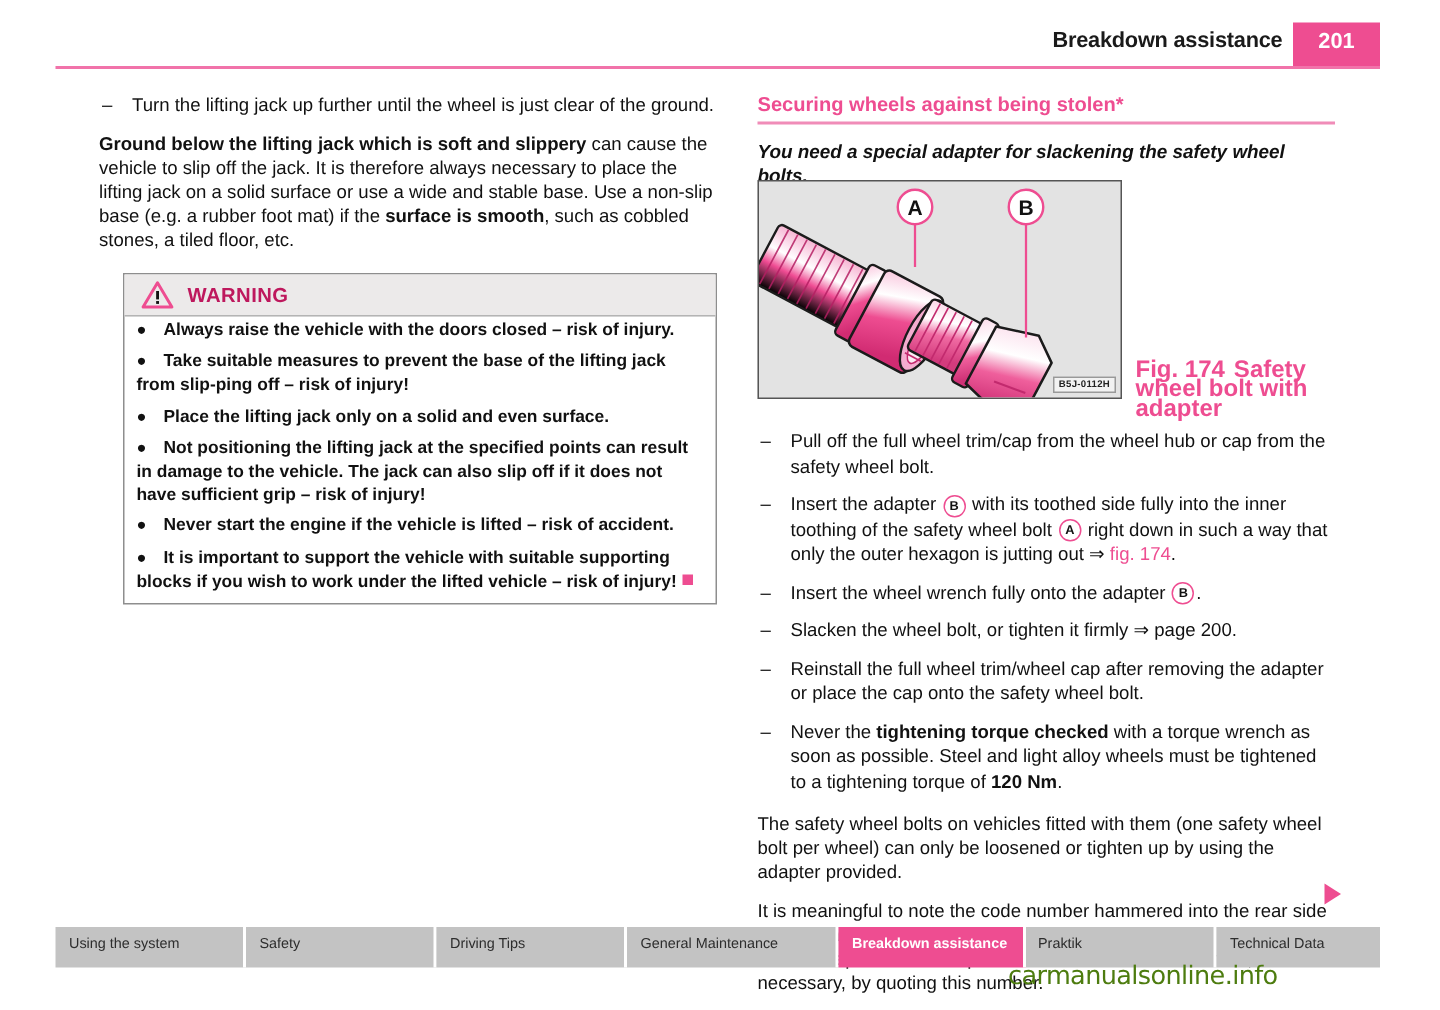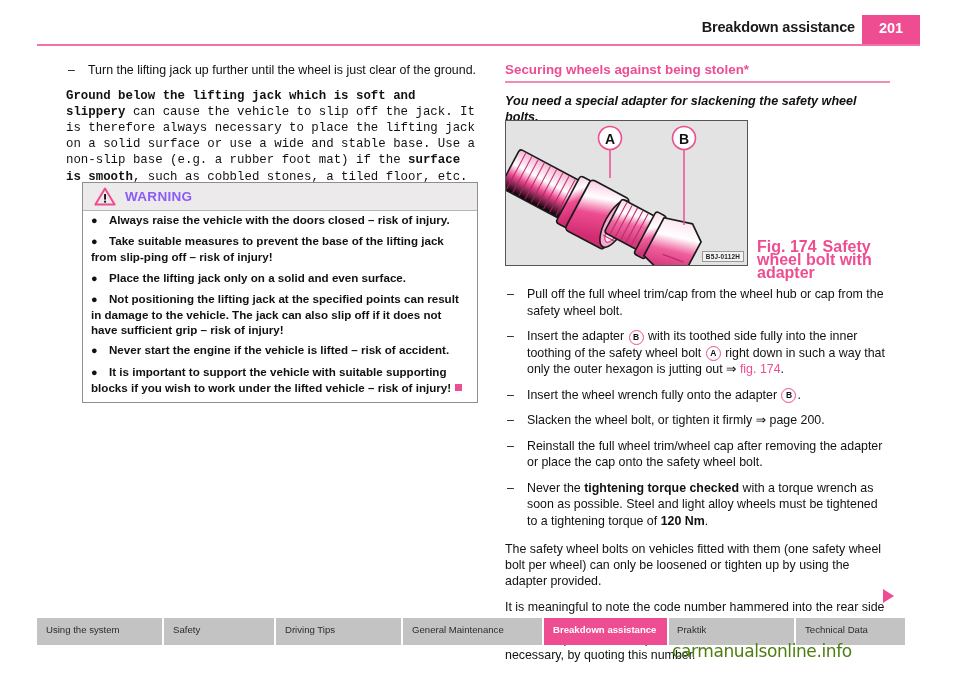--- a/index.html
+++ b/index.html
@@ -117,21 +117,21 @@
   .warn-tri {
     width: 22px;
     height: 19px;
     margin-right: 9px;
     flex: none;
   }
   .warning-title {
     font-size: 13.5px;
     font-weight: bold;
     letter-spacing: 0.3px;
-    color: #8b5cf6;
+    color: #be185d;
   }
   .warning-body {
     padding: 1px 8px 7px 8px;
   }
   .warn-item {
     position: relative;
     font-size: 11.6px;
     line-height: 15.2px;
     font-weight: bold;
     color: #111111;
@@ -293,21 +293,21 @@
   <div class="header-rule"></div>
 </div>
 
 <div class="col-left">
 
   <div class="dash-item">
     <span class="dash">–</span>
     <span>Turn the lifting jack up further until the wheel is just clear of the ground.</span>
   </div>
 
-  <div class="para" style="margin-top:8px;font-family:Liberation Mono, monospace;">
+  <div class="para" style="margin-top:8px;">
     <b>Ground below the lifting jack which is soft and slippery</b><span> can cause the vehicle to slip off the jack. It is therefore always necessary to place the lifting jack on a solid surface or use a wide and stable base. Use a non-slip base (e.g. a rubber foot mat) if the </span><b>surface is smooth</b><span>, such as cobbled stones, a tiled floor, etc.</span>
   </div>
 </div>
 
 <div class="warning-box">
   <div class="warning-head">
     <svg class="warn-tri" viewBox="0 0 22 19">
       <path d="M11 1.5 L20.6 17.6 L1.4 17.6 Z" fill="none" stroke="#ee4d91" stroke-width="2" stroke-linejoin="round"></path>
       <rect x="10.1" y="7" width="1.9" height="5.6" fill="#111111"></rect>
       <rect x="10.1" y="13.7" width="1.9" height="1.9" fill="#111111"></rect>
@@ -453,21 +453,21 @@
   </div>
 
   <div class="para" style="margin-top:12px;">The safety wheel bolts on vehicles fitted with them (one safety wheel bolt per wheel) can only be loosened or tighten up by using the adapter provided.</div>
   <div class="para">It is meaningful to note the code number hammered into the rear side of the adapter or the rear side of the safety wheel bolts. You can obtain a replacement adapter from a Škoda Service Partner, if necessary, by quoting this number.</div>
 </div>
 
 <div class="next-arrow"></div>
 
 <div class="footer">
   <div class="footer-tab" style="width:127px;">Using the system</div>
-  <div class="footer-tab" style="width:112px;">Safety</div>
+  <div class="footer-tab" style="width:127px;">Safety</div>
   <div class="footer-tab" style="width:127px;">Driving Tips</div>
   <div class="footer-tab" style="width:141px;">General Maintenance</div>
   <div class="footer-tab active" style="width:125px;">Breakdown assistance</div>
   <div class="footer-tab" style="width:127px;padding-left:8px;">Praktik</div>
   <div class="footer-tab" style="width:109px;">Technical Data</div>
 </div>
 
 <div class="watermark">carmanualsonline.info</div>
 
 </body></html>

